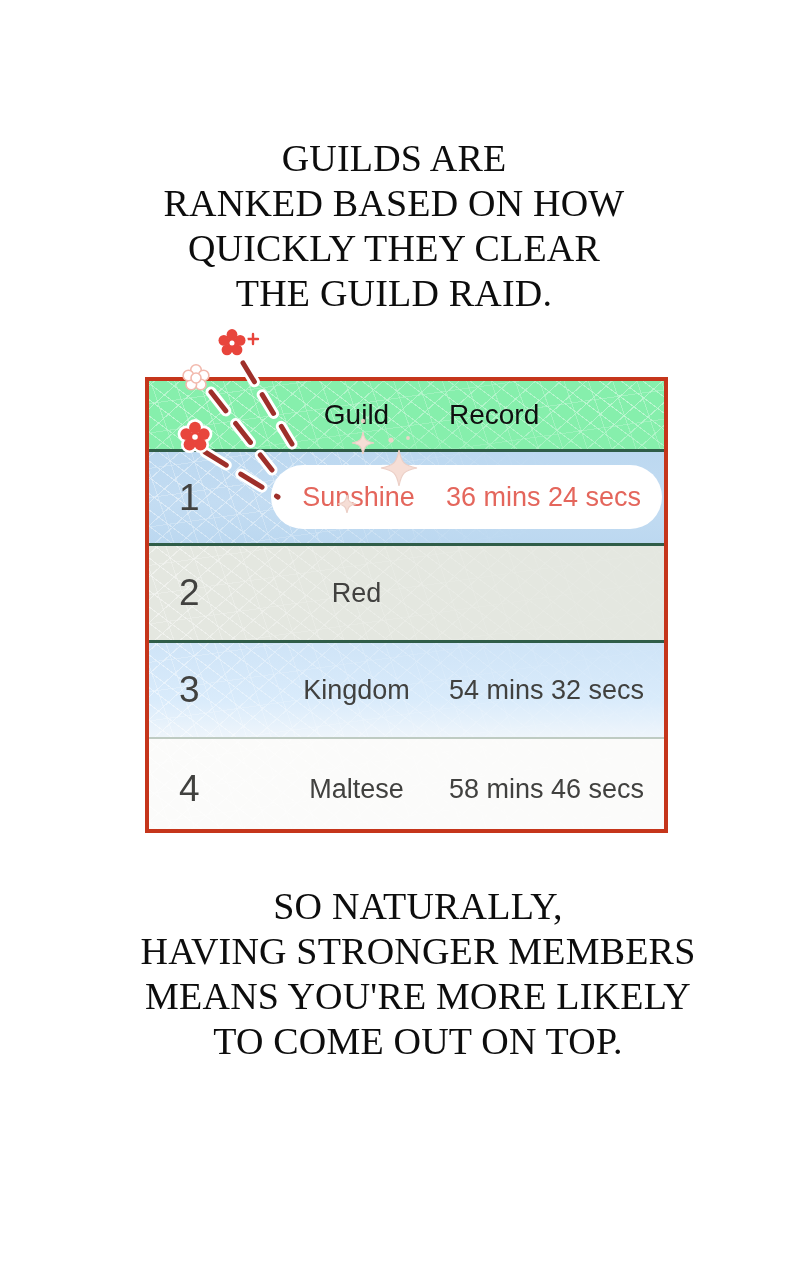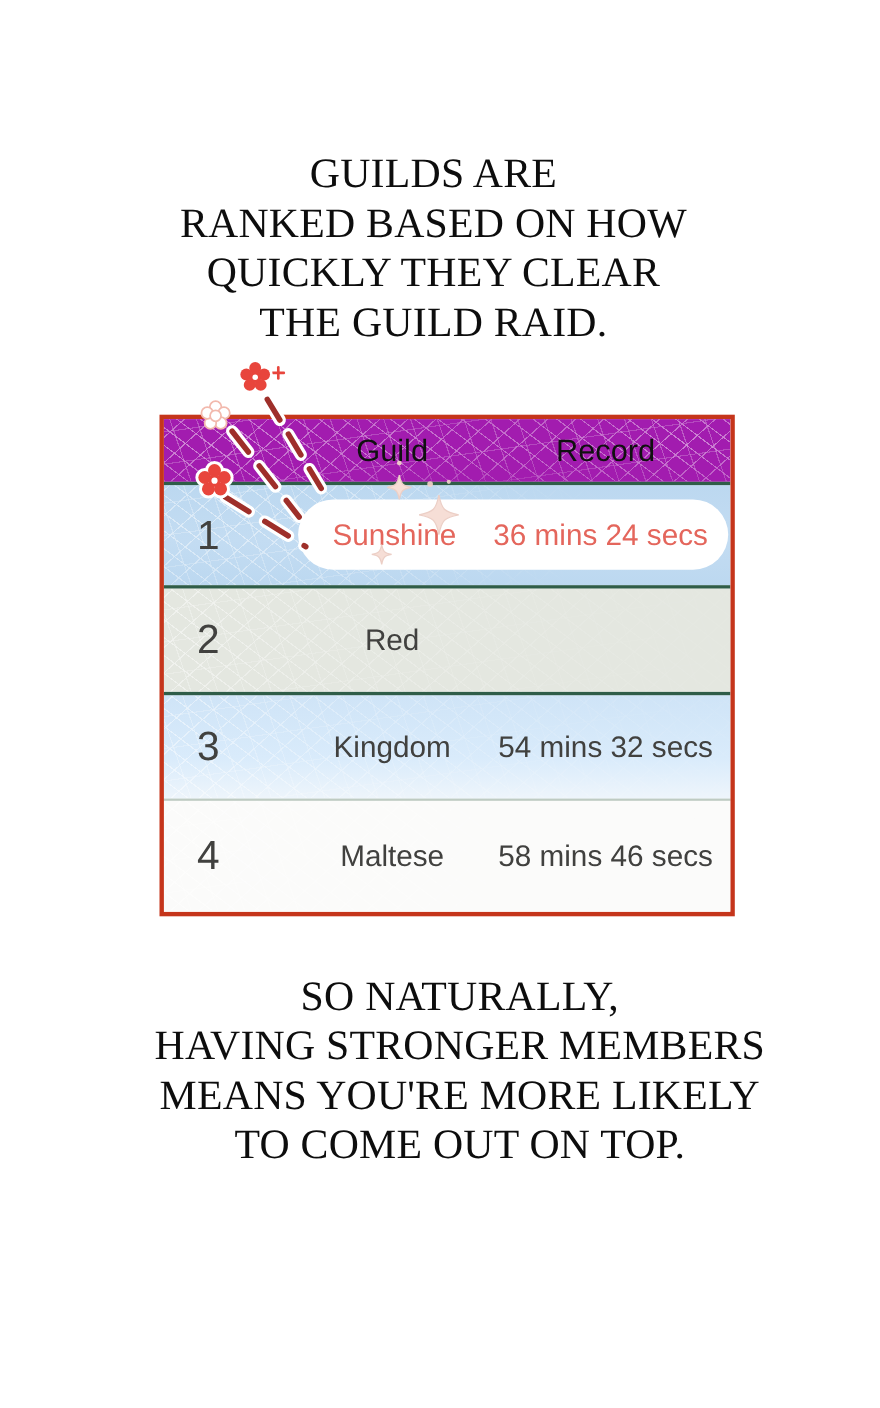--- a/index.html
+++ b/index.html
@@ -72,22 +72,22 @@
     position: relative;
     box-sizing: border-box;
     display: flex;
     align-items: center;
     width: 100%;
     overflow: hidden;
   }
 
   
   #table-header {
-    height: 57px;
-    background: #a21caf;
+    height: 68px;
+    background: #86efac;
   }
   #table-header .cell-guild,
   #table-header .cell-record {
     position: relative;
     z-index: 2;
     color: #101010;
     font-size: 28px;
   }
 
   .sep {
@@ -120,21 +120,21 @@
     z-index: 2;
     width: 185px;
     text-align: center;
     font-size: 27px;
     color: #41413f;
   }
   .cell-record {
     position: relative;
     z-index: 2;
     flex: 1;
-    text-align: center;
+    text-align: left;
     padding-right: 12px;
     font-size: 27px;
     color: #41413f;
   }
   #table-header .cell-guild { width: 185px; }
   #table-header .cell-rank  { width: 115px; }
 
   
   #winner-pill {
     position: absolute;

